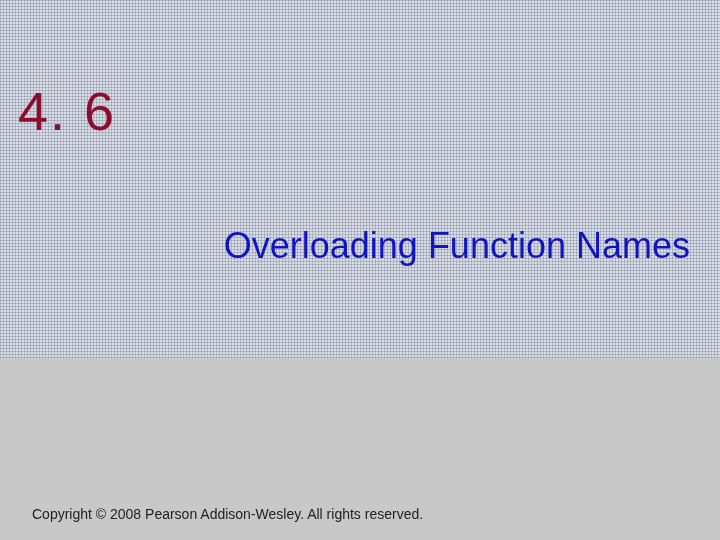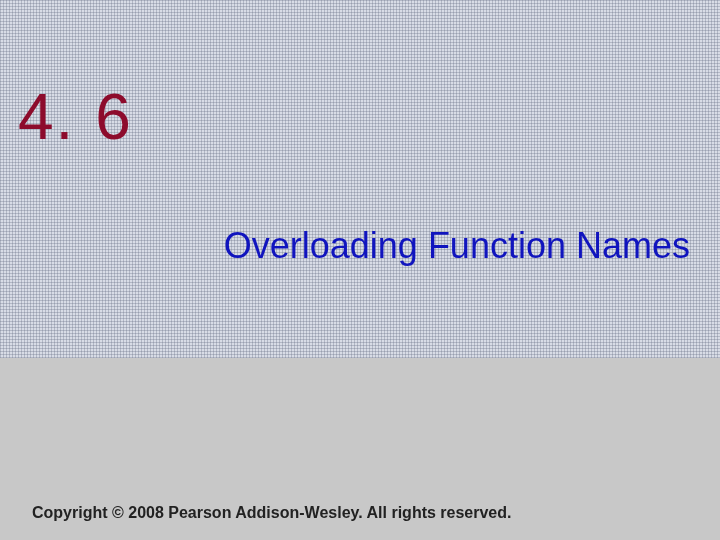--- a/index.html
+++ b/index.html
@@ -27,21 +27,21 @@
       background-image: 
         repeating-linear-gradient(0deg, rgba(100,108,130,0.32) 0px, rgba(100,108,130,0.32) 1px, transparent 1px, transparent 3px),
         repeating-linear-gradient(90deg, rgba(100,108,130,0.32) 0px, rgba(100,108,130,0.32) 1px, transparent 1px, transparent 3px);
     }
     
     .section-number {
       position: absolute;
       top: 80px;
       left: 18px;
       font-family: Arial, Helvetica, sans-serif;
-      font-size: 64px;
+      font-size: 54px;
       font-weight: 400;
       color: #8d0b2c;
       letter-spacing: 2px;
     }
     
     .section-title {
       position: absolute;
       top: 225px;
       right: 30px;
       font-family: Arial, Helvetica, sans-serif;
@@ -49,23 +49,23 @@
       font-weight: 400;
       color: #1014be;
       text-align: center;
     }
     
     .copyright {
       position: absolute;
       bottom: 18px;
       left: 32px;
       font-family: Arial, Helvetica, sans-serif;
-      font-size: 16px;
+      font-size: 14px;
       color: #222222;
-      font-weight: 700;
+      font-weight: 400;
     }
   </style>
 </head>
 <body>
 
 <div class="textured-area"></div>
 
 <div class="section-number">4. 6</div>
 
 <div class="section-title">Overloading Function Names</div>

